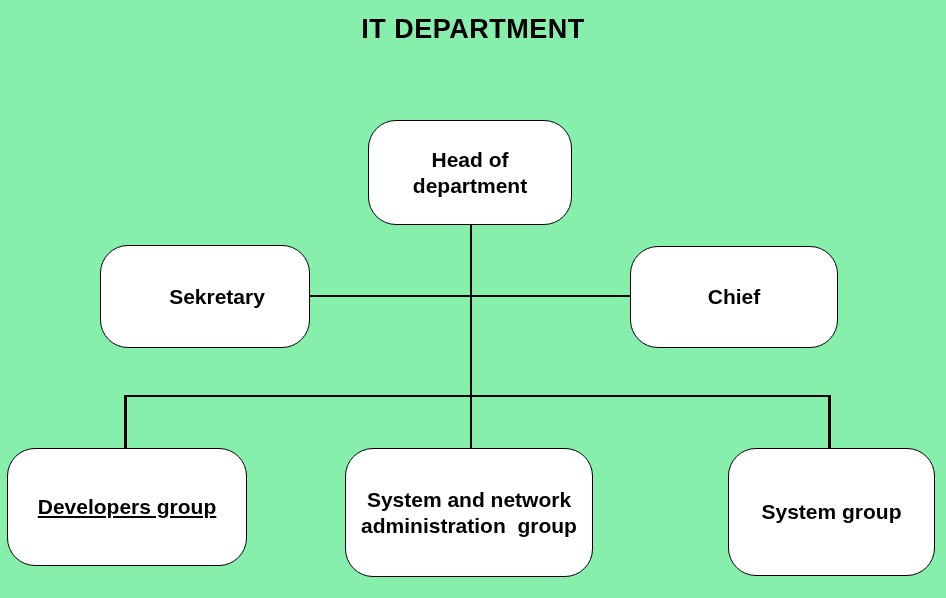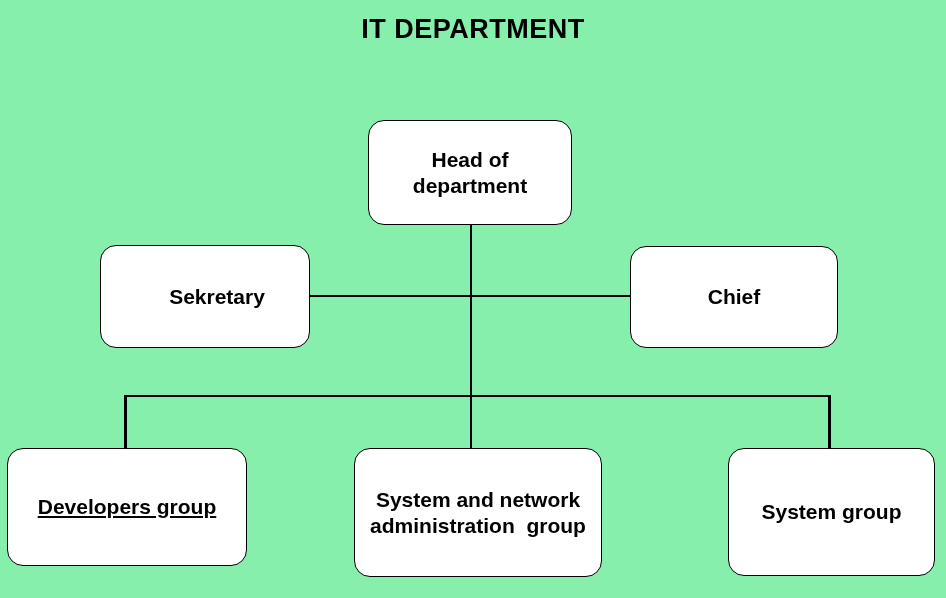--- a/index.html
+++ b/index.html
@@ -23,38 +23,38 @@
     text-align: center;
     font-size: 27px;
     font-weight: bold;
     color: #000000;
     letter-spacing: 0.5px;
   }
   .node {
     position: absolute;
     box-sizing: border-box;
     border: 1.5px solid #000000;
-    border-radius: 16px;
+    border-radius: 28px;
     background: #ffffff;
     display: flex;
     align-items: center;
     justify-content: center;
     text-align: center;
     font-size: 21px;
     font-weight: bold;
     line-height: 26px;
     color: #000000;
     white-space: pre-wrap;
     z-index: 2;
   }
   .node-head       { left: 368px; top: 120px; width: 204px; height: 105px; }
   .node-sekretary  { left: 100px; top: 245px; width: 210px; height: 103px; padding-left: 24px; }
   .node-chief      { left: 630px; top: 246px; width: 208px; height: 102px; }
   .node-developers { left: 7px;   top: 448px; width: 240px; height: 118px; text-decoration: underline; }
-  .node-sysadmin   { left: 354px; top: 448px; width: 248px; height: 129px; }
+  .node-sysadmin   { left: 345px; top: 448px; width: 248px; height: 129px; }
   .node-support    { left: 728px; top: 448px; width: 207px; height: 128px; }
 
   .line {
     position: absolute;
     background: #000000;
     z-index: 1;
   }
   
   .line-trunk      { left: 469.5px; top: 224px; width: 2.5px; height: 226px; }
   

